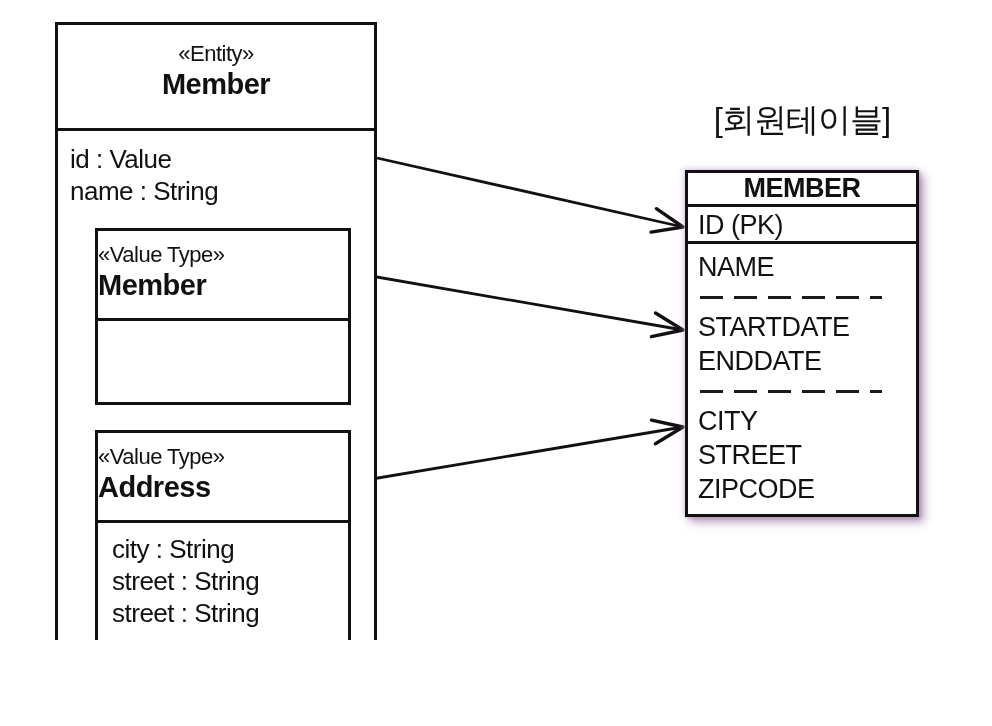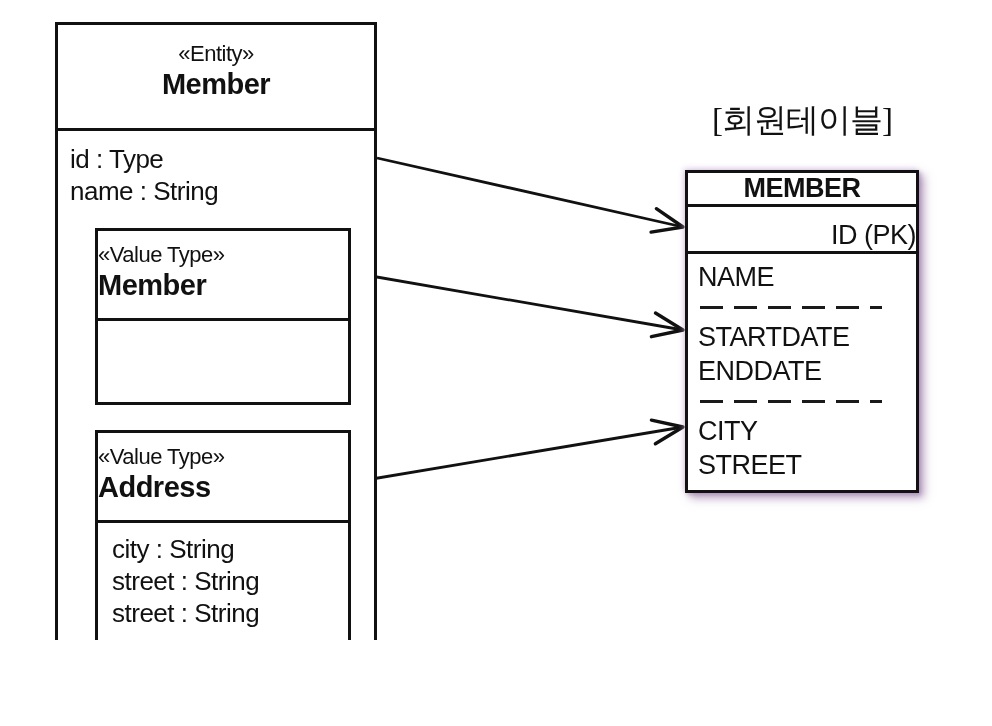--- a/index.html
+++ b/index.html
@@ -73,21 +73,20 @@
 
   
   .table-title {
     position: absolute;
     left: 685px; top: 98px;
     width: 234px;
     text-align: center;
     font-size: 33px;
     letter-spacing: -1px;
     color: #111;
-    font-family: Liberation Serif, serif;
   }
   .db-table {
     position: absolute;
     left: 685px; top: 170px;
     width: 228px;
     border: 3px solid #111;
     background: #fff;
     box-shadow: 5px 5px 9px rgba(150, 115, 165, 0.65),
                 -2px -2px 5px rgba(205, 175, 215, 0.45),
                 2px 2px 4px rgba(150, 115, 165, 0.45);
@@ -97,25 +96,24 @@
     border-bottom: 3px solid #111;
     text-align: center;
     font-size: 27px;
     line-height: 31px;
     font-weight: bold;
     letter-spacing: -0.5px;
   }
   .db-pk-row {
     height: 32px;
     border-bottom: 3px solid #111;
-    padding: 12px 0 0 10px;
+    padding: 2px 0 0 10px;
     font-size: 27px;
     line-height: 32px;
     letter-spacing: -0.5px;
-    text-align: right;
   }
   .db-body {
     padding: 6px 0 8px 10px;
     font-size: 27px;
     line-height: 34px;
     letter-spacing: -0.5px;
   }
   .dash-sep {
     width: 182px;
     height: 3px;
@@ -140,21 +138,21 @@
     <line x1="348" y1="272" x2="683" y2="330" stroke="#111" stroke-width="2.8" marker-end="url(#openArrow)"></line>
     <line x1="348" y1="483" x2="683" y2="427" stroke="#111" stroke-width="2.8" marker-end="url(#openArrow)"></line>
   </svg>
 
   <div class="entity-box">
     <div class="entity-header">
       <div class="stereotype">«Entity»</div>
       <div class="type-name">Member</div>
     </div>
     <div class="entity-attrs">
-      <div>id : Type</div>
+      <div>id : Value</div>
       <div>name : String</div>
     </div>
 
     <div class="vt-box vt-period">
       <div class="vt-header">
         <div class="stereotype">«Value Type»</div>
         <div class="type-name">Member</div>
       </div>
     </div>
 
@@ -177,16 +175,17 @@
     <div class="db-header">MEMBER</div>
     <div class="db-pk-row">ID (PK)</div>
     <div class="db-body">
       <div>NAME</div>
       <div class="dash-sep"></div>
       <div>STARTDATE</div>
       <div>ENDDATE</div>
       <div class="dash-sep"></div>
       <div>CITY</div>
       <div>STREET</div>
+      <div>ZIPCODE</div>
     </div>
   </div>
 
 </div>
 
 </body></html>

